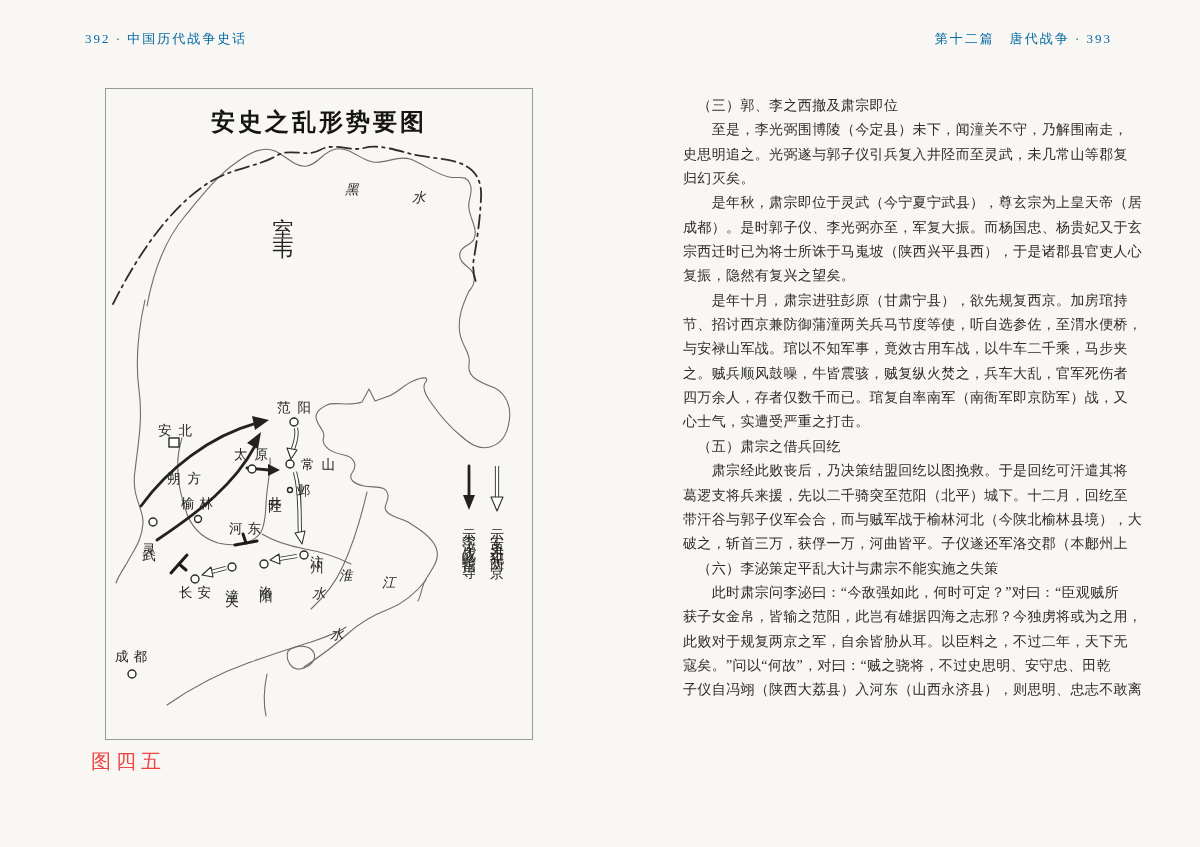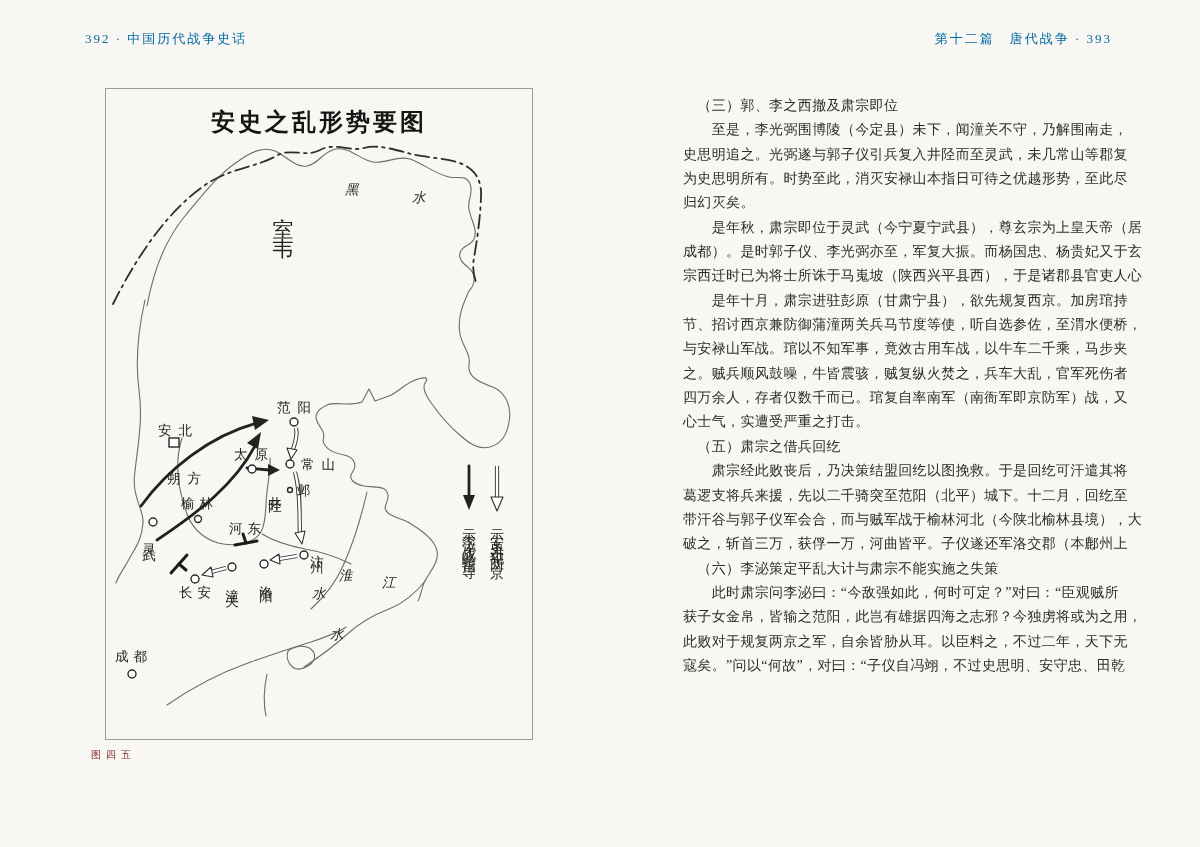--- a/index.html
+++ b/index.html
@@ -15,21 +15,21 @@
   .running-head{
     position:absolute;top:30px;
     font-size:13px;letter-spacing:2px;color:#0369a1;
     white-space:pre;
   }
   .running-head.left{left:85px;}
   .running-head.right{right:88px;letter-spacing:2px;}
   .map-wrap{position:absolute;left:105px;top:88px;}
   .fig-caption{
     position:absolute;left:91px;top:748px;
-    font-size:10px;letter-spacing:5px;color:#7f1d1d;
+    font-size:20px;letter-spacing:5px;color:#ef4444;
   }
   .text-column{
     position:absolute;left:683px;top:78px;width:470px;margin-top:16px;
   }
   .tline{
     font-size:14px;
     line-height:24.35px;
     letter-spacing:0.35px;
     white-space:pre;
     color:#2e2c2a;
@@ -168,36 +168,37 @@
       </g>
     </svg>
   </div>
 
   <div class="fig-caption">图四五</div>
 
   <div class="text-column">
     <div class="tline">　（三）郭、李之西撤及肃宗即位</div>
     <div class="tline">　　至是，李光弼围博陵（今定县）未下，闻潼关不守，乃解围南走，</div>
     <div class="tline">史思明追之。光弼遂与郭子仪引兵复入井陉而至灵武，未几常山等郡复</div>
-    <div class="tline">为史思明所有。时势至此，消灭安禄山本指日可待之优越形势，至此尽</div>
     <div class="tline">归幻灭矣。</div>
     <div class="tline">　　是年秋，肃宗即位于灵武（今宁夏宁武县），尊玄宗为上皇天帝（居</div>
     <div class="tline">成都）。是时郭子仪、李光弼亦至，军复大振。而杨国忠、杨贵妃又于玄</div>
     <div class="tline">宗西迁时已为将士所诛于马嵬坡（陕西兴平县西），于是诸郡县官吏人心</div>
+    <div class="tline">复振，隐然有复兴之望矣。</div>
     <div class="tline">　　是年十月，肃宗进驻彭原（甘肃宁县），欲先规复西京。加房琯持</div>
     <div class="tline">节、招讨西京兼防御蒲潼两关兵马节度等使，听自选参佐，至渭水便桥，</div>
     <div class="tline">与安禄山军战。琯以不知军事，竟效古用车战，以牛车二千乘，马步夹</div>
     <div class="tline">之。贼兵顺风鼓噪，牛皆震骇，贼复纵火焚之，兵车大乱，官军死伤者</div>
     <div class="tline">四万余人，存者仅数千而已。琯复自率南军（南衙军即京防军）战，又</div>
     <div class="tline">心士气，实遭受严重之打击。</div>
     <div class="tline">　（五）肃宗之借兵回纥</div>
     <div class="tline">　　肃宗经此败丧后，乃决策结盟回纥以图挽救。于是回纥可汗遣其将</div>
     <div class="tline">葛逻支将兵来援，先以二千骑突至范阳（北平）城下。十二月，回纥至</div>
     <div class="tline">带汗谷与郭子仪军会合，而与贼军战于榆林河北（今陕北榆林县境），大</div>
     <div class="tline">破之，斩首三万，获俘一万，河曲皆平。子仪遂还军洛交郡（本鄜州上</div>
     <div class="tline">　（六）李泌策定平乱大计与肃宗不能实施之失策</div>
     <div class="tline">　　此时肃宗问李泌曰：“今敌强如此，何时可定？”对曰：“臣观贼所</div>
     <div class="tline">获子女金帛，皆输之范阳，此岂有雄据四海之志邪？今独虏将或为之用，</div>
     <div class="tline">此败对于规复两京之军，自余皆胁从耳。以臣料之，不过二年，天下无</div>
-    <div class="tline">寇矣。”问以“何故”，对曰：“子仪自冯翊，不过史思明、安守忠、田乾</div>
+    <div class="tline">寇矣。”问以“何故”，对曰：“贼之骁将，不过史思明、安守忠、田乾</div>
+    <div class="tline">子仪自冯翊（陕西大荔县）入河东（山西永济县），则思明、忠志不敢离</div>
   </div>
 
 </div>
 
 </body></html>

